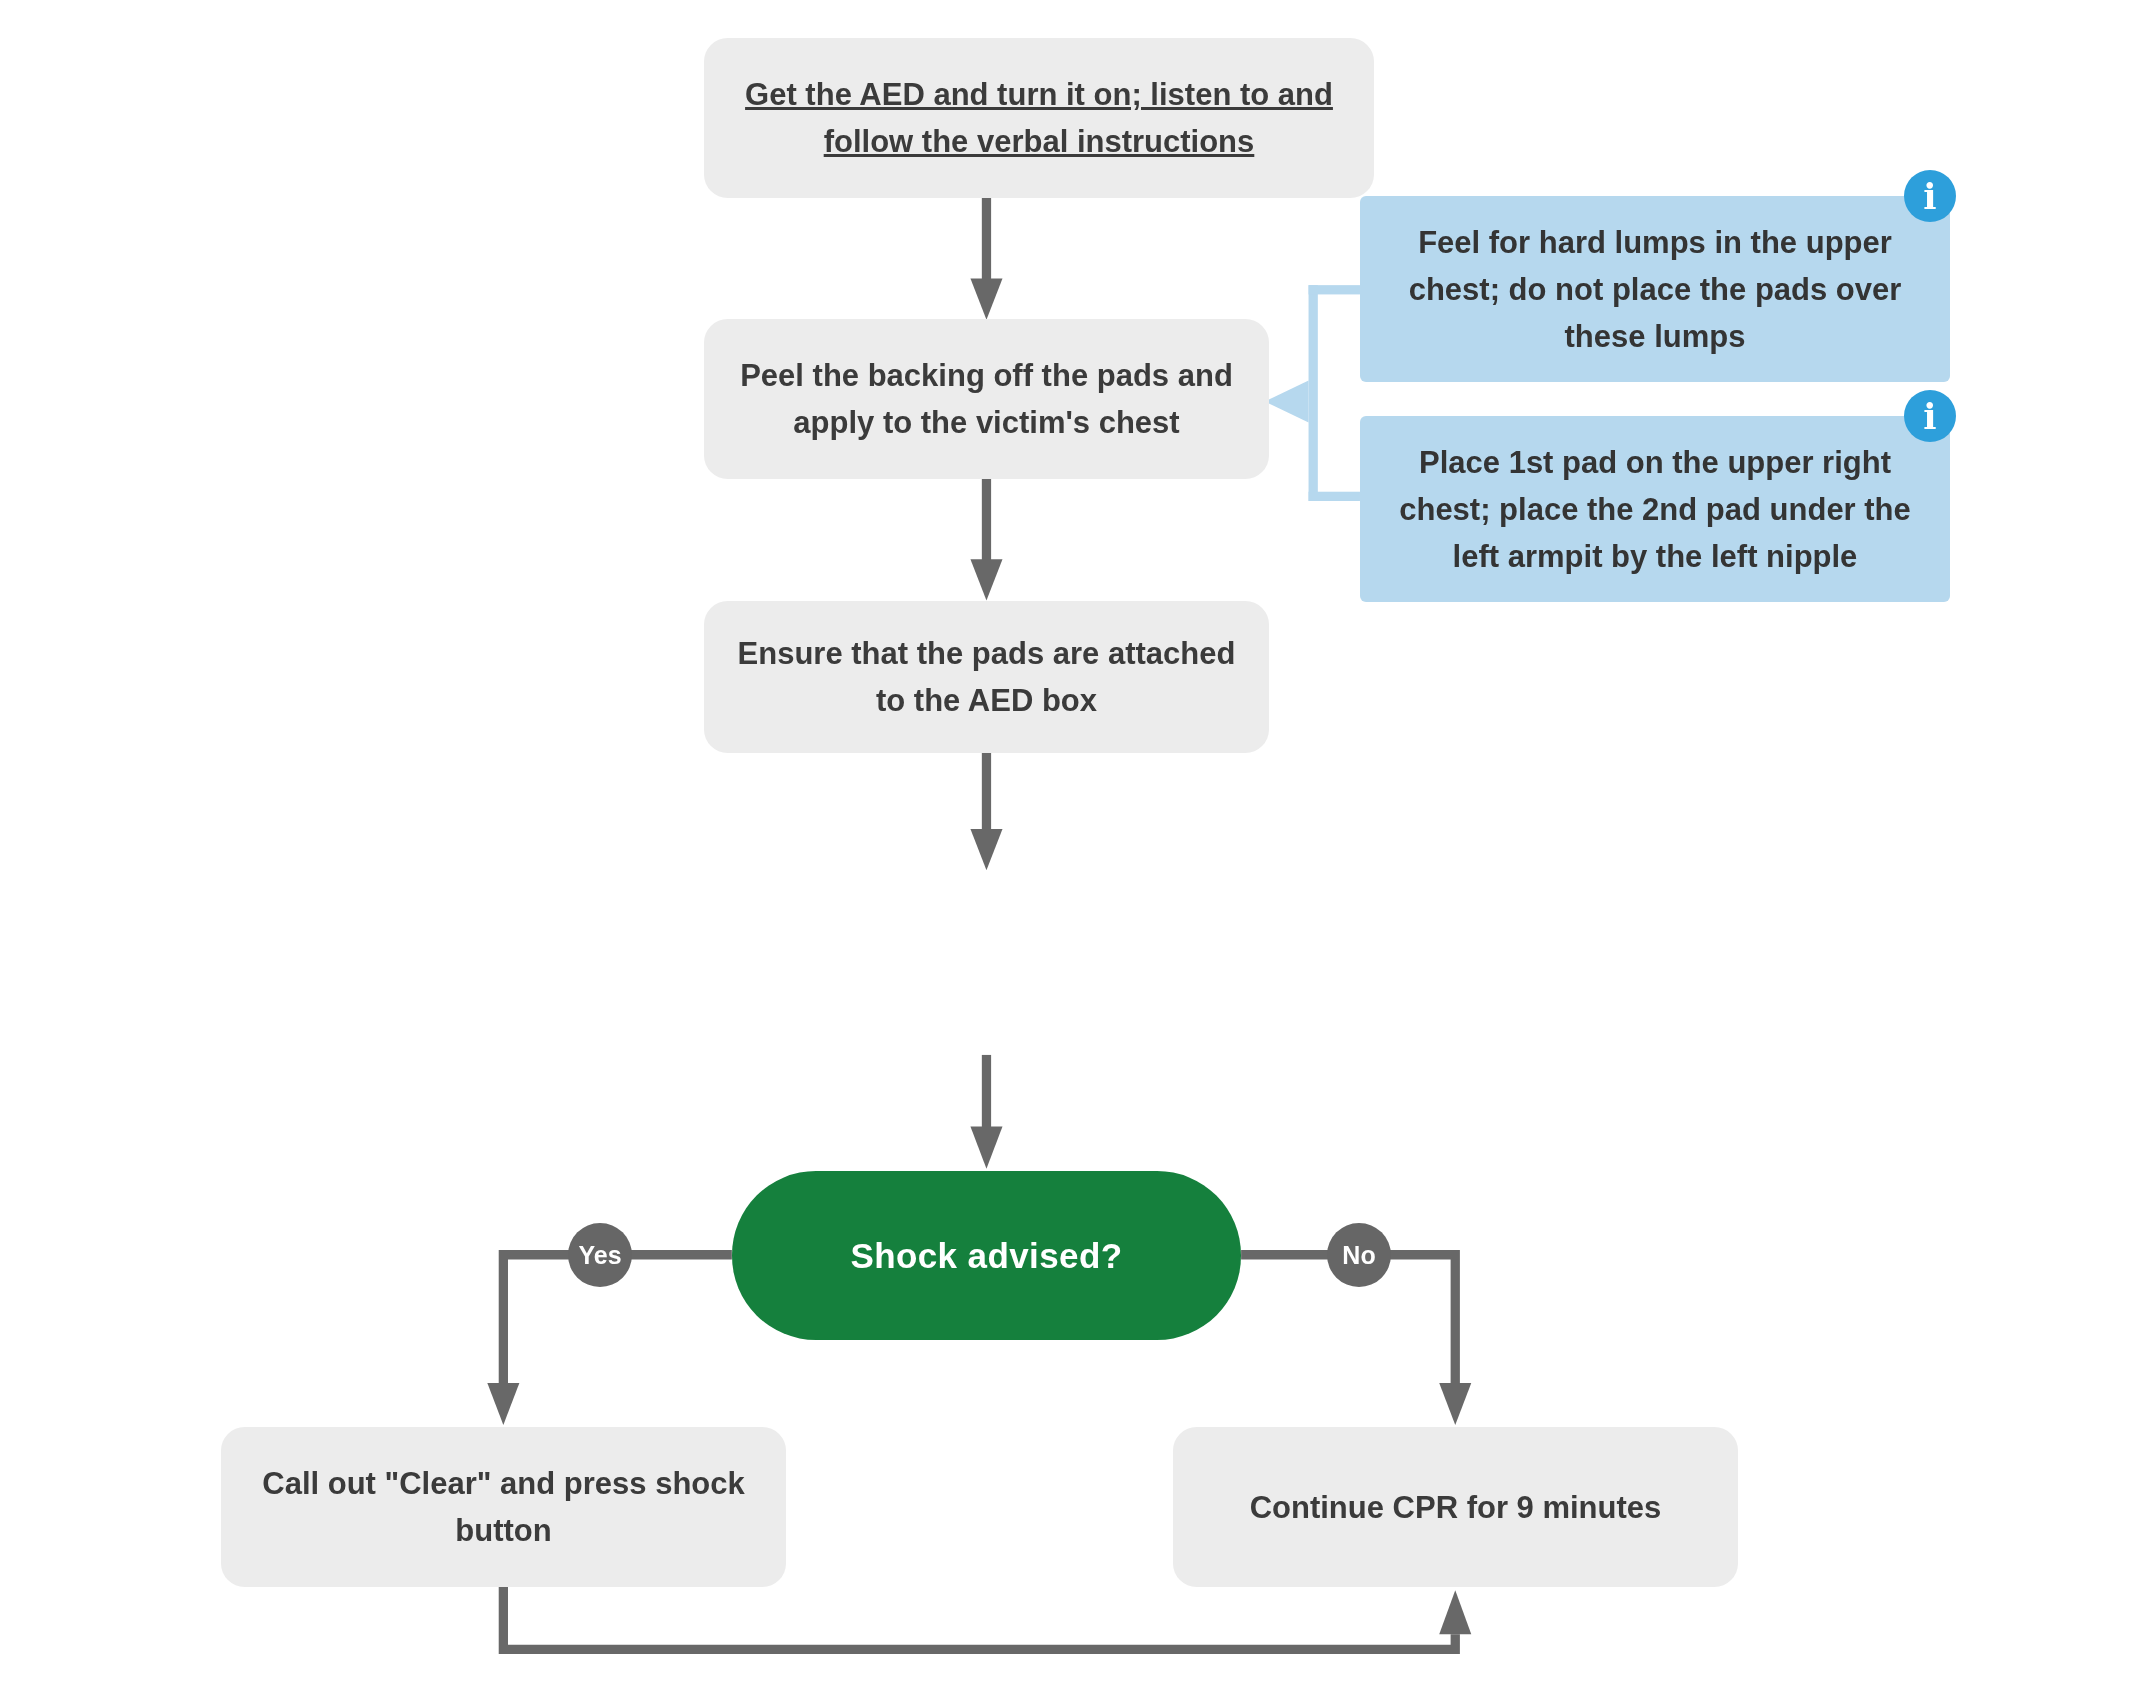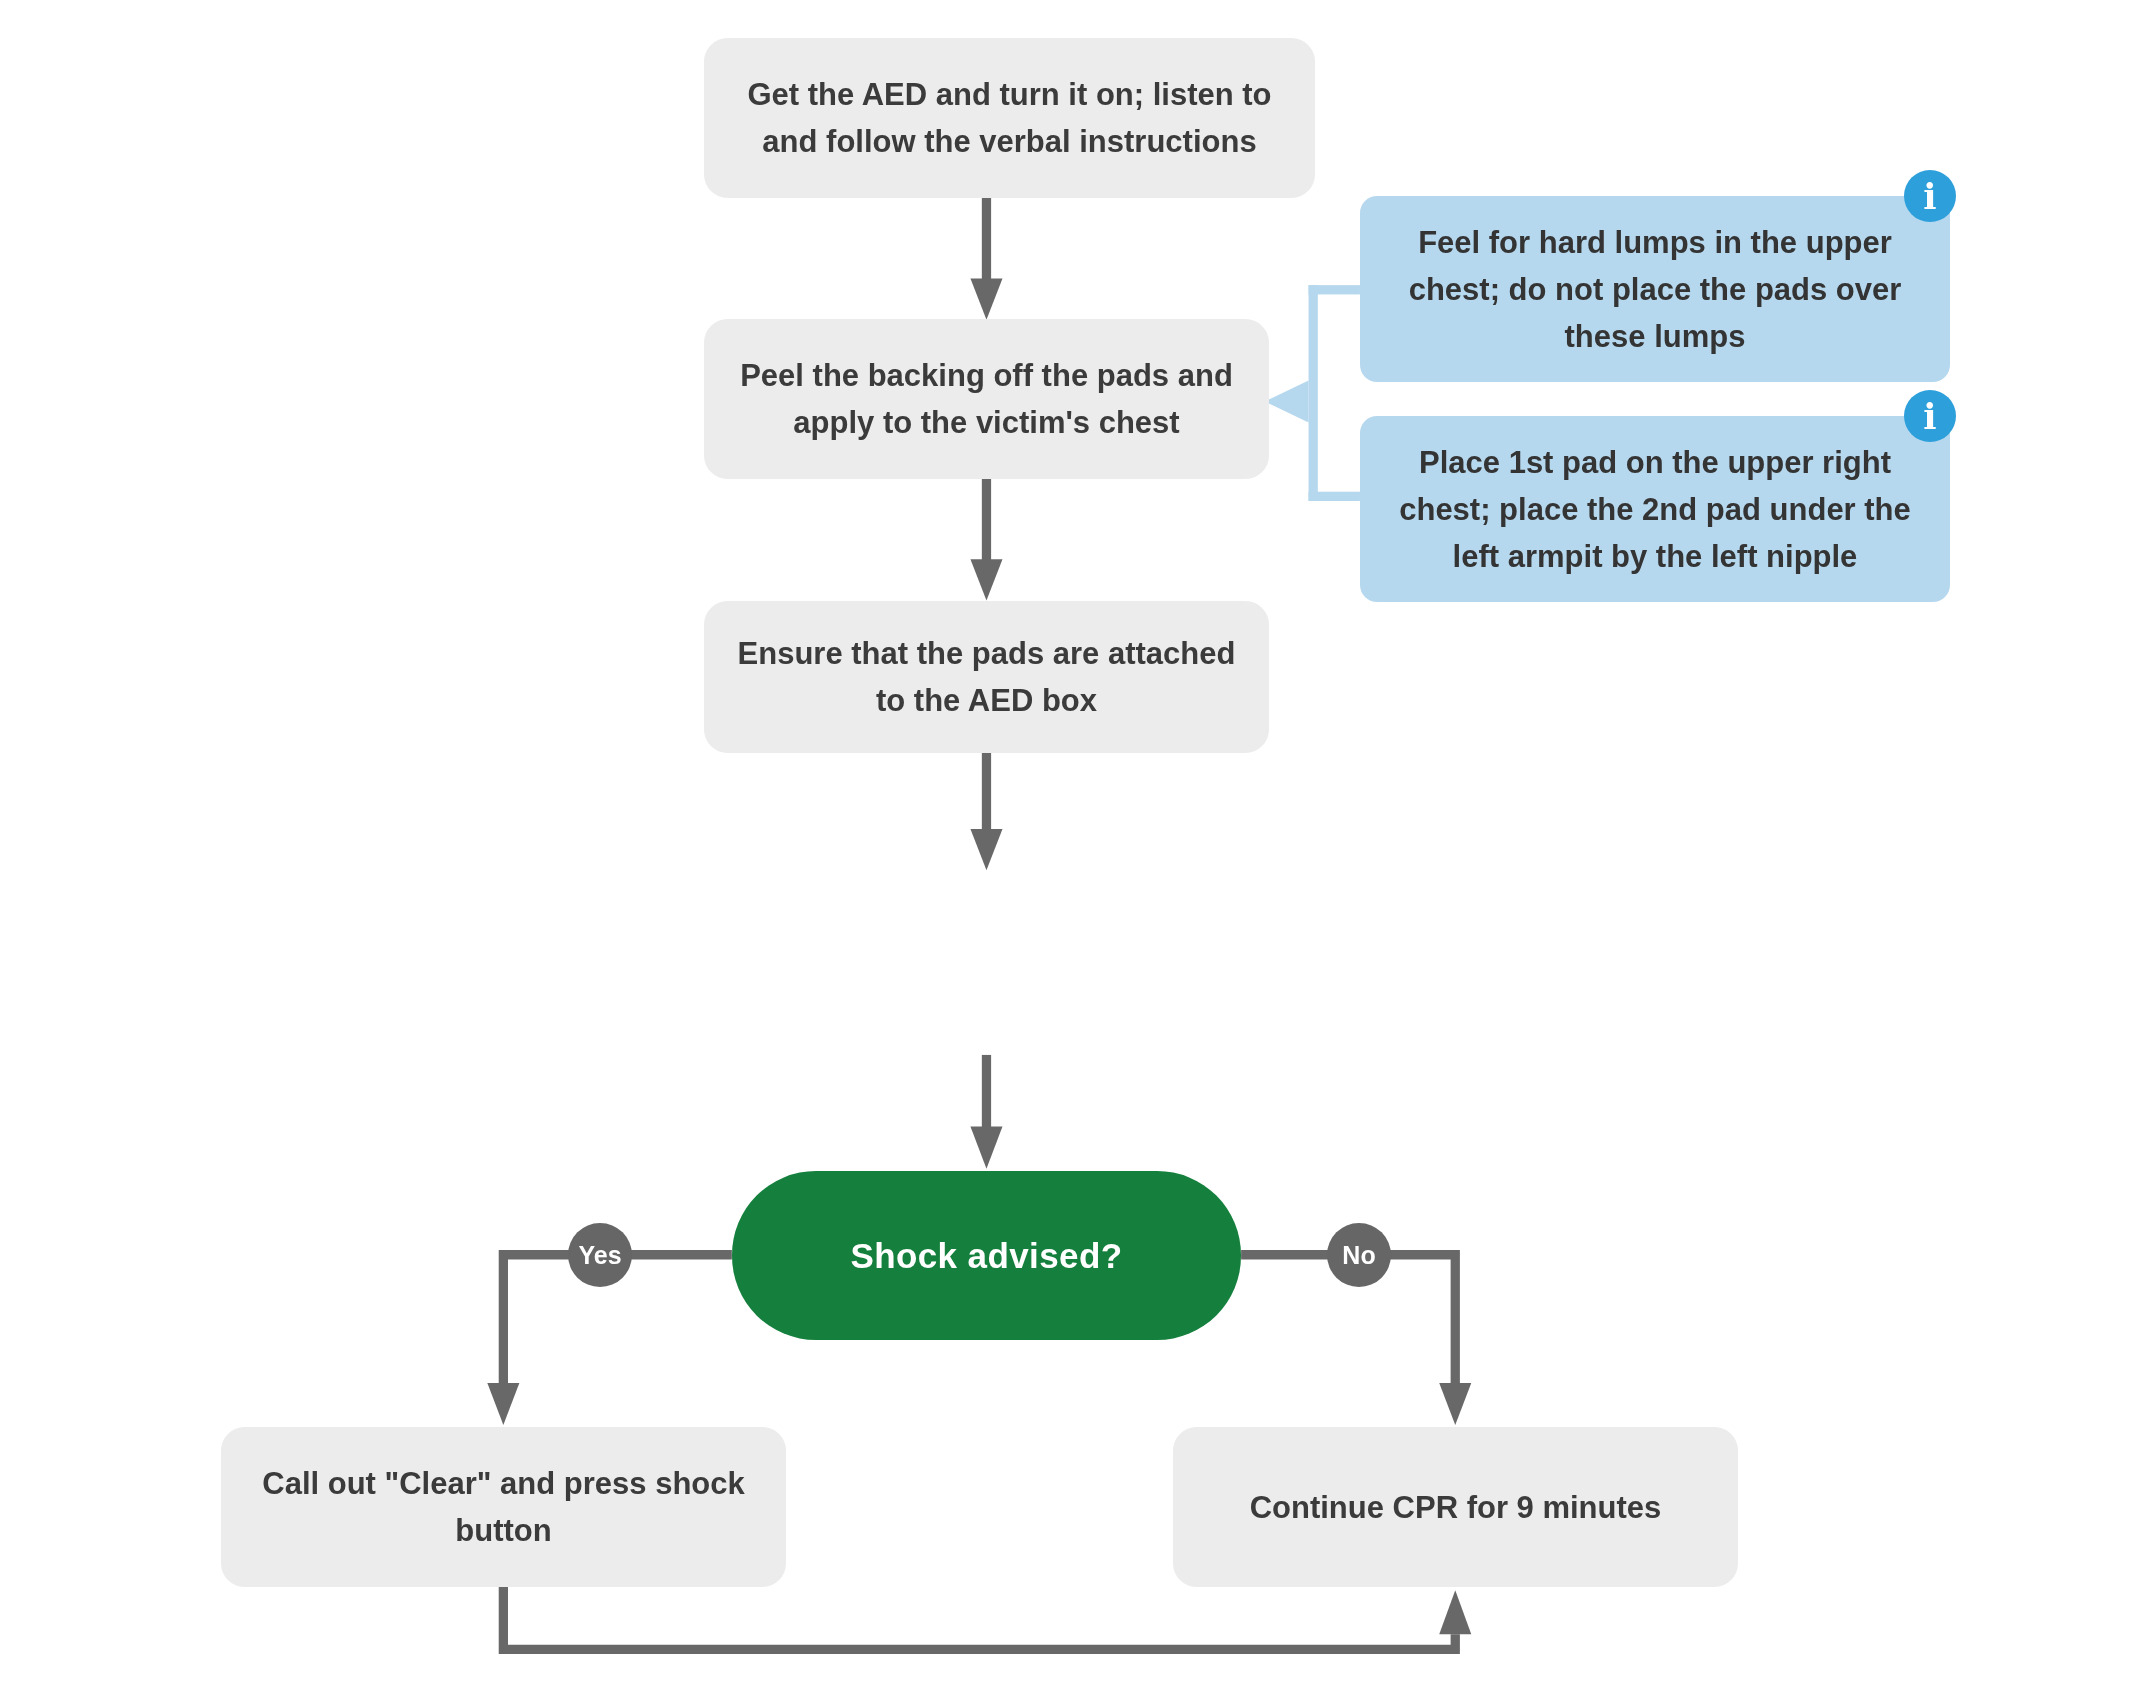--- a/index.html
+++ b/index.html
@@ -46,21 +46,21 @@
     font-weight: 700;
     font-size: 25px;
     display: flex;
     align-items: center;
     justify-content: center;
   }
   .callout {
     position: absolute;
     background: #B6D8EE;
     color: #343434;
-    border-radius: 17px;
+    border-radius: 6px;
     font-weight: 700;
     font-size: 31px;
     line-height: 47px;
     display: flex;
     align-items: center;
     justify-content: center;
     text-align: center;
     padding: 0 29px;
     box-sizing: border-box;
   }
@@ -120,21 +120,21 @@
       <polyline points="1472,1488 1726,1488 1726,1642"></polyline>
       <polygon points="1707,1640 1745,1640 1726,1690" fill="#686868" stroke="none"></polygon>
     </g>
 
     <g stroke="#686868" stroke-width="11" fill="none" stroke-linejoin="miter">
       <polyline points="597,1882 597,1956 1726,1956 1726,1938"></polyline>
       <polygon points="1707,1938 1745,1938 1726,1886" fill="#686868" stroke="none"></polygon>
     </g>
   </svg>
 
-  <div class="node process" style="left:704px; top:38px; width:611px; height:160px;">
+  <div class="node process" style="left:704px; top:38px; width:670px; height:160px;text-decoration:underline;">
     <span>Get the AED and turn it on; listen to and follow the verbal instructions</span>
   </div>
 
   <div class="node process" style="left:704px; top:319px; width:565px; height:160px;">
     <span>Peel the backing off the pads and apply to the victim's chest</span>
   </div>
 
   <div class="node process" style="left:704px; top:601px; width:565px; height:152px;">
     <span>Ensure that the pads are attached to the AED box</span>
   </div>

